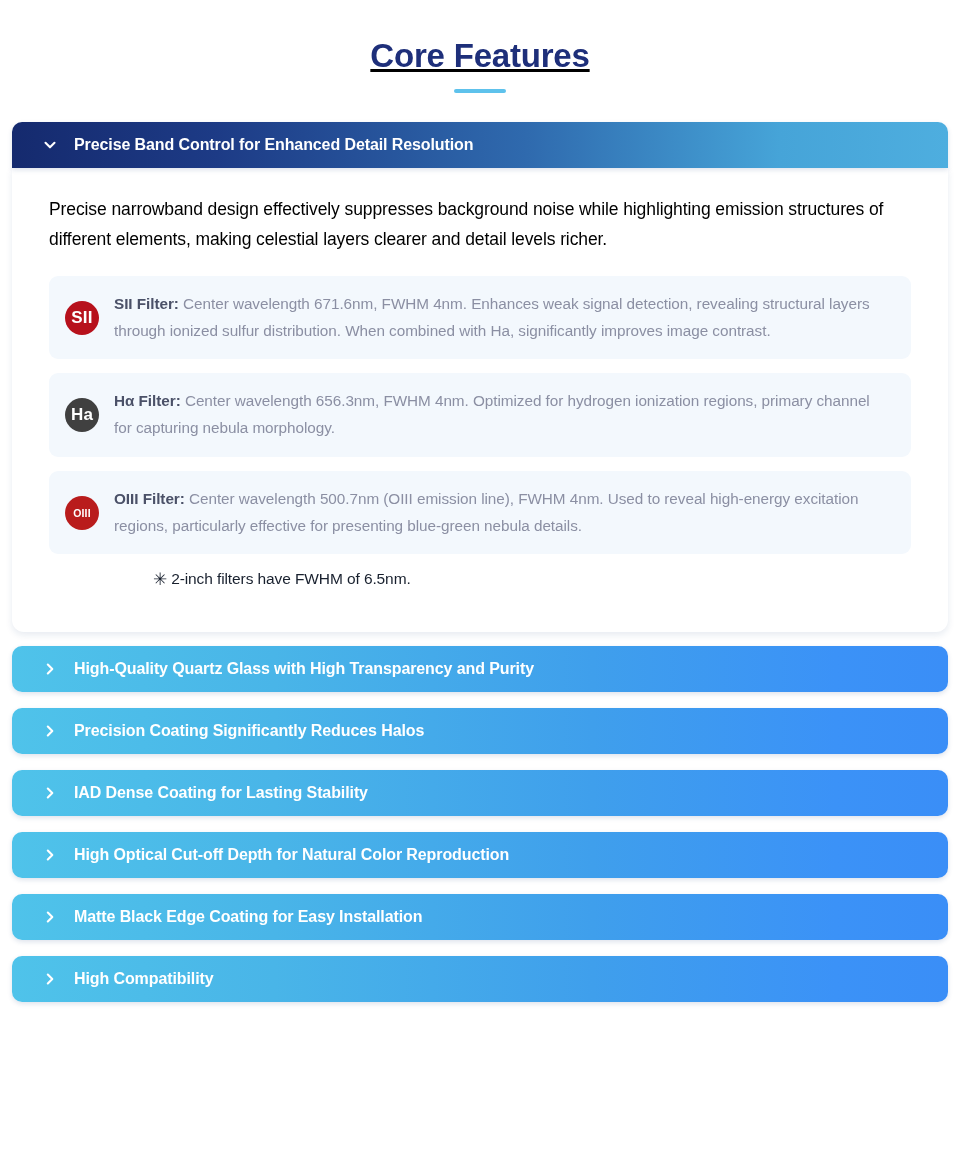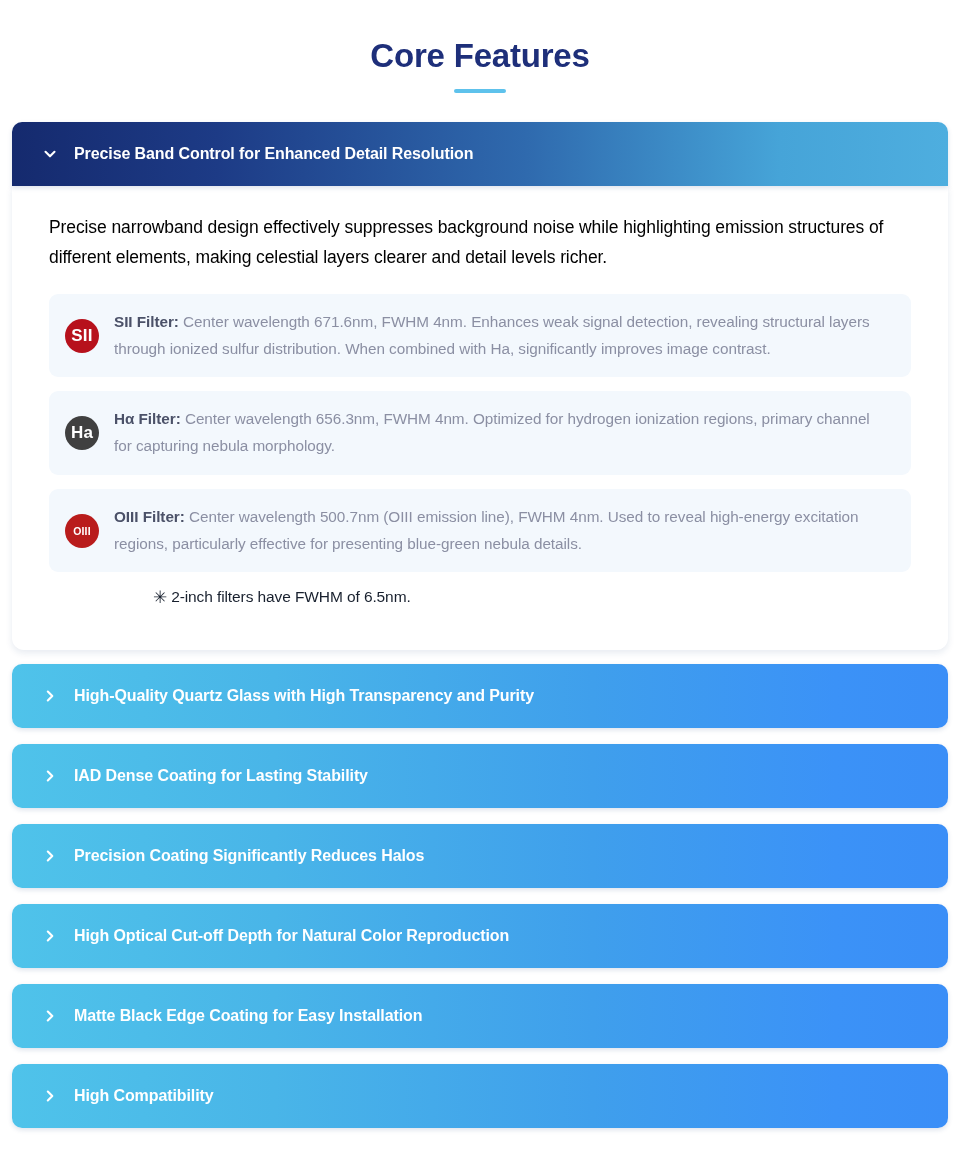--- a/index.html
+++ b/index.html
@@ -12,20 +12,21 @@
   body {
     width: 960px;
     min-height: 1162px;
     position: relative;
   }
 
   
   .page-title-wrap {
     text-align: center;
     padding-top: 36px;
+    text-decoration: underline;
   }
   .page-title {
     font-size: 33px;
     font-weight: bold;
     color: #1e2f7a;
     letter-spacing: -0.2px;
     line-height: 1.2;
     margin: 0;
   }
   .title-underline {
@@ -38,21 +39,21 @@
 
   
   .accordion {
     margin-top: 29px;
     padding: 0 12px;
   }
   .acc-item { margin-bottom: 16px; }
   .acc-item.open { margin-bottom: 14px; }
 
   .acc-header {
-    height: 64px;
+    height: 46px;
     display: flex;
     align-items: center;
     padding-left: 30px;
     border-radius: 10px;
     cursor: pointer;
     position: relative;
     box-shadow: 0 2px 5px rgba(20,60,120,0.14);
   }
   .acc-header.open {
     border-radius: 10px 10px 0 0;
@@ -209,42 +210,42 @@
     </div>
   </div>
 
   <div class="acc-item">
     <div class="acc-header closed">
       <span class="chev">
         <svg width="16" height="16" viewBox="0 0 16 16" fill="none">
           <path d="M5.8 3.5 L10.3 8 L5.8 12.5" stroke="#ffffff" stroke-width="2.1" stroke-linecap="round" stroke-linejoin="round"></path>
         </svg>
       </span>
+      <span class="acc-title">Precision Coating Significantly Reduces Halos</span>
+    </div>
+  </div>
+
+  <div class="acc-item">
+    <div class="acc-header closed">
+      <span class="chev">
+        <svg width="16" height="16" viewBox="0 0 16 16" fill="none">
+          <path d="M5.8 3.5 L10.3 8 L5.8 12.5" stroke="#ffffff" stroke-width="2.1" stroke-linecap="round" stroke-linejoin="round"></path>
+        </svg>
+      </span>
       <span class="acc-title">IAD Dense Coating for Lasting Stability</span>
     </div>
   </div>
 
   <div class="acc-item">
     <div class="acc-header closed">
       <span class="chev">
         <svg width="16" height="16" viewBox="0 0 16 16" fill="none">
           <path d="M5.8 3.5 L10.3 8 L5.8 12.5" stroke="#ffffff" stroke-width="2.1" stroke-linecap="round" stroke-linejoin="round"></path>
         </svg>
       </span>
-      <span class="acc-title">Precision Coating Significantly Reduces Halos</span>
-    </div>
-  </div>
-
-  <div class="acc-item">
-    <div class="acc-header closed">
-      <span class="chev">
-        <svg width="16" height="16" viewBox="0 0 16 16" fill="none">
-          <path d="M5.8 3.5 L10.3 8 L5.8 12.5" stroke="#ffffff" stroke-width="2.1" stroke-linecap="round" stroke-linejoin="round"></path>
-        </svg>
-      </span>
       <span class="acc-title">High Optical Cut-off Depth for Natural Color Reproduction</span>
     </div>
   </div>
 
   <div class="acc-item">
     <div class="acc-header closed">
       <span class="chev">
         <svg width="16" height="16" viewBox="0 0 16 16" fill="none">
           <path d="M5.8 3.5 L10.3 8 L5.8 12.5" stroke="#ffffff" stroke-width="2.1" stroke-linecap="round" stroke-linejoin="round"></path>
         </svg>

